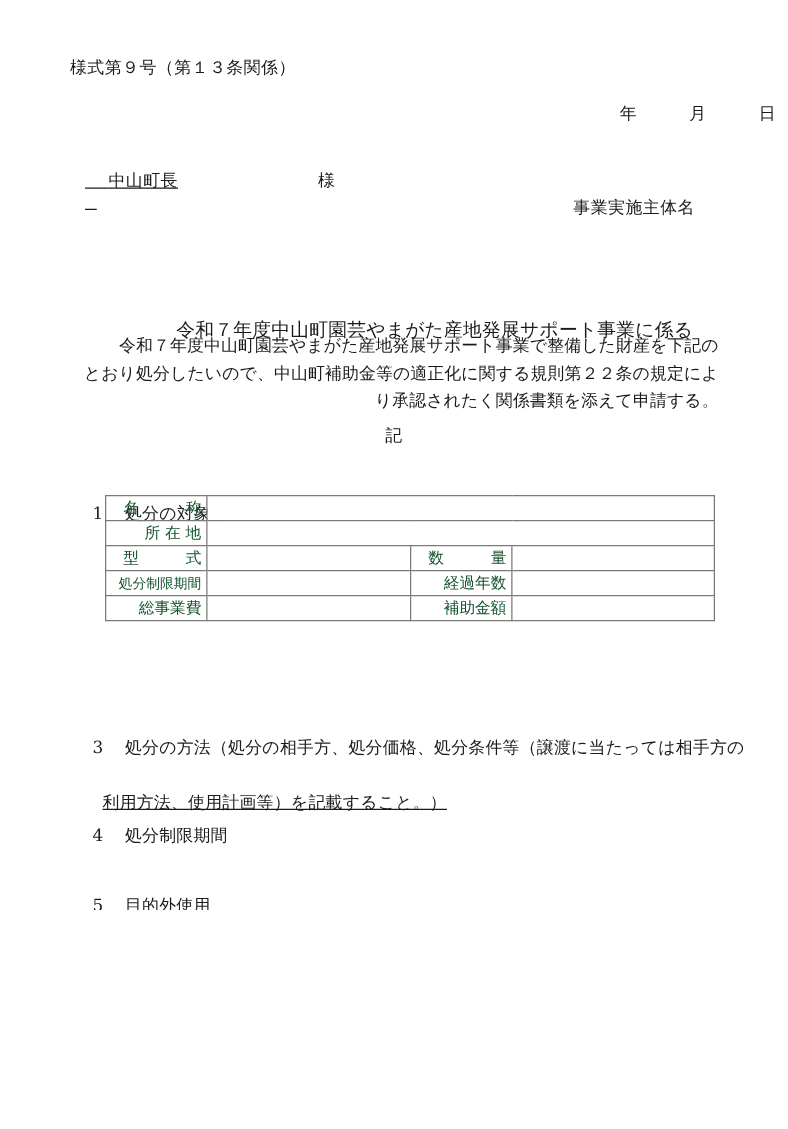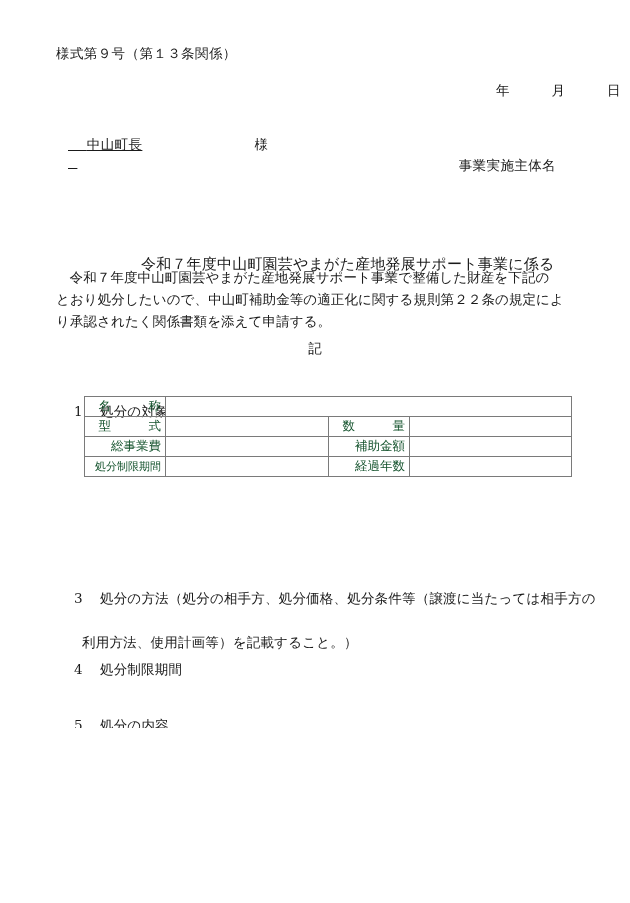--- a/index.html
+++ b/index.html
@@ -75,21 +75,21 @@
   
   .body-para {
     left: 56px;
     top: 266px;
     width: 519px;
     font-size: 13.5px;
     line-height: 22px;
     letter-spacing: 0.1px;
     white-space: normal;
   }
-  .body-para div { white-space: pre; }
+  .body-para div { white-space: pre; text-align: right; }
 
   
   .ki {
     left: 0;
     top: 340px;
     width: 630px;
     text-align: center;
     font-size: 13.5px;
   }
 
@@ -99,20 +99,21 @@
     line-height: 22px;
     letter-spacing: 0.2px;
   }
   .item .num {
     display: inline-block;
     width: 26px;
   }
   .item .cont {
     display: block;
     margin-left: 26px;
+    text-decoration: underline;
   }
   .item-1 { left: 56px; top: 378px; }
   .item-2 { left: 56px; top: 508px; }
   .item-3 { left: 56px; top: 565px; }
   .item-4 { left: 56px; top: 636px; }
   .item-5 { left: 56px; top: 692px; }
 
   
   .prop-table {
     position: absolute;
@@ -178,47 +179,51 @@
       <col class="col-val1">
       <col class="col-lbl2">
       <col class="col-val2">
     </colgroup>
     <tbody>
       <tr>
         <td class="lbl">名　　　称</td>
         <td class="val" colspan="3"></td>
       </tr>
       <tr>
+        <td class="lbl">所 在 地</td>
+        <td class="val" colspan="3"></td>
+      </tr>
+      <tr>
         <td class="lbl">型　　　式</td>
         <td class="val"></td>
         <td class="lbl">数　　　量</td>
         <td class="val"></td>
       </tr>
       <tr>
+        <td class="lbl lbl-small">処分制限期間</td>
+        <td class="val"></td>
+        <td class="lbl">経過年数</td>
+        <td class="val"></td>
+      </tr>
+      <tr>
         <td class="lbl">総事業費</td>
         <td class="val"></td>
         <td class="lbl">補助金額</td>
-        <td class="val"></td>
-      </tr>
-      <tr>
-        <td class="lbl lbl-small">処分制限期間</td>
-        <td class="val"></td>
-        <td class="lbl">経過年数</td>
         <td class="val"></td>
       </tr>
     </tbody>
   </table>
 
 
   <div class="abs item item-3">
     <span class="num">3</span><span>処分の方法（処分の相手方、処分価格、処分条件等（譲渡に当たっては相手方の</span>
     <span class="cont">利用方法、使用計画等）を記載すること。）</span>
   </div>
 
   <div class="abs item item-4">
     <span class="num">4</span><span>処分制限期間</span>
   </div>
 
   <div class="abs item item-5">
-    <span class="num">5</span><span>処分の内容</span>
+    <span class="num">5</span><span>目的外使用</span>
   </div>
 
 </div>
 
 </body></html>

